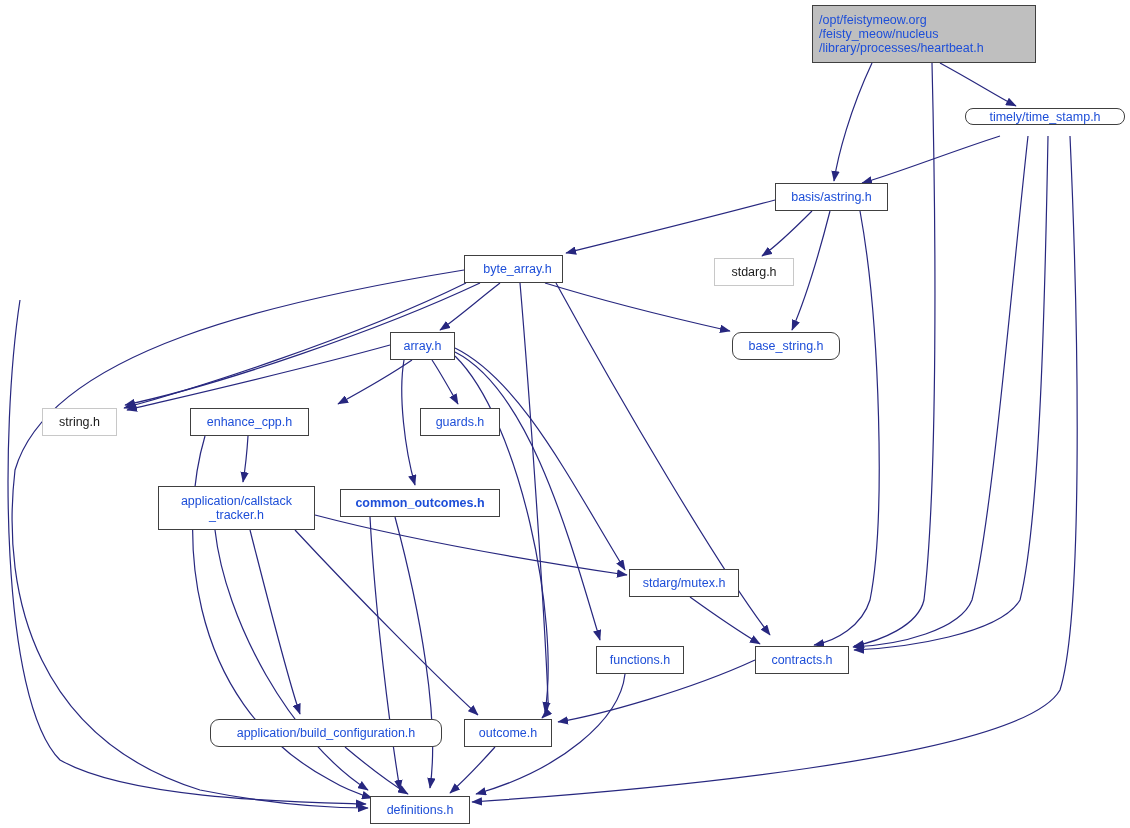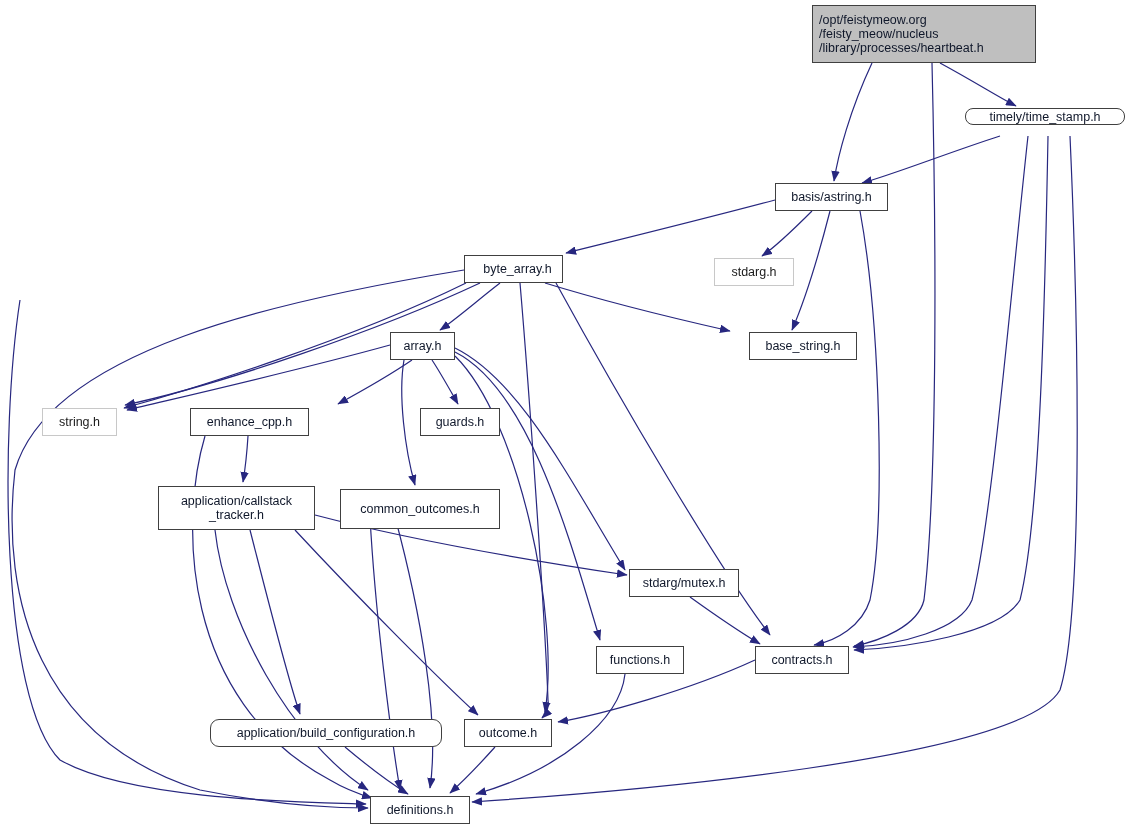--- a/index.html
+++ b/index.html
@@ -1,21 +1,21 @@
 <!DOCTYPE html>
 <html><head>
 <meta charset="utf-8">
 <style>
   html,body{margin:0;padding:0;background:#ffffff;}
   body{font-family:"Liberation Sans", sans-serif;}
   #graph{position:relative;width:1130px;height:828px;background:#ffffff;overflow:hidden;}
   svg.edges{position:absolute;left:0;top:0;width:1130px;height:828px;}
   .node{position:absolute;box-sizing:border-box;display:flex;align-items:center;justify-content:center;
         background:#ffffff;border:1px solid #404040;text-align:center;line-height:1.12;
-        font-size:12.5px;color:#0f172a;white-space:pre;}
+        font-size:12.5px;color:#1d4ed8;white-space:pre;}
   .node.root{background:#bfbfbf;border:1px solid #404040;text-align:left;justify-content:flex-start;
              padding-left:6px;}
   .node.system{border:1px solid #c8c8c8;color:#1a1a1a;}
   .node .lbl{display:block;width:100%;}
   .node.root .lbl{text-align:left;}
 </style>
 </head>
 <body>
 
 <div id="graph">
@@ -68,28 +68,28 @@
       </g>
   </svg>
   <div id="node-layer">
       <div class="node root" style="left: 812px; top: 5px; width: 224px; height: 58px;"><span class="lbl">/opt/feistymeow.org
 /feisty_meow/nucleus
 /library/processes/heartbeat.h</span></div>
       <div class="node" style="left: 965px; top: 108px; width: 160px; height: 17px; border-radius: 8px;"><span class="lbl">timely/time_stamp.h</span></div>
       <div class="node" style="left: 775px; top: 183px; width: 113px; height: 28px;"><span class="lbl">basis/astring.h</span></div>
       <div class="node" style="left: 464px; top: 255px; width: 99px; height: 28px; padding-left: 8px;"><span class="lbl">byte_array.h</span></div>
       <div class="node system" style="left: 714px; top: 258px; width: 80px; height: 28px;"><span class="lbl">stdarg.h</span></div>
-      <div class="node" style="left: 749px; top: 332px; width: 108px; height: 28px;"><span class="lbl">base_string.h</span></div>
+      <div class="node" style="left: 732px; top: 332px; width: 108px; height: 28px; border-radius: 9px;"><span class="lbl">base_string.h</span></div>
       <div class="node" style="left: 390px; top: 332px; width: 65px; height: 28px;"><span class="lbl">array.h</span></div>
       <div class="node system" style="left: 42px; top: 408px; width: 75px; height: 28px;"><span class="lbl">string.h</span></div>
       <div class="node" style="left: 190px; top: 408px; width: 119px; height: 28px;"><span class="lbl">enhance_cpp.h</span></div>
       <div class="node" style="left: 420px; top: 408px; width: 80px; height: 28px;"><span class="lbl">guards.h</span></div>
       <div class="node" style="left: 158px; top: 486px; width: 157px; height: 44px;"><span class="lbl">application/callstack
 _tracker.h</span></div>
-      <div class="node" style="left: 340px; top: 489px; width: 160px; height: 40px;"><span class="lbl">common_outcomes.h</span></div>
+      <div class="node" style="left: 340px; top: 489px; width: 160px; height: 28px; font-weight: bold;"><span class="lbl">common_outcomes.h</span></div>
       <div class="node" style="left: 629px; top: 569px; width: 110px; height: 28px;"><span class="lbl">stdarg/mutex.h</span></div>
       <div class="node" style="left: 596px; top: 646px; width: 88px; height: 28px;"><span class="lbl">functions.h</span></div>
       <div class="node" style="left: 755px; top: 646px; width: 94px; height: 28px; justify-content: flex-end;"><span class="lbl">contracts.h</span></div>
       <div class="node" style="left: 210px; top: 719px; width: 232px; height: 28px; border-radius: 9px;"><span class="lbl">application/build_configuration.h</span></div>
       <div class="node" style="left: 464px; top: 719px; width: 88px; height: 28px;"><span class="lbl">outcome.h</span></div>
       <div class="node" style="left: 370px; top: 796px; width: 100px; height: 28px;"><span class="lbl">definitions.h</span></div>
     </div>
 </div>
 
 </body></html>

